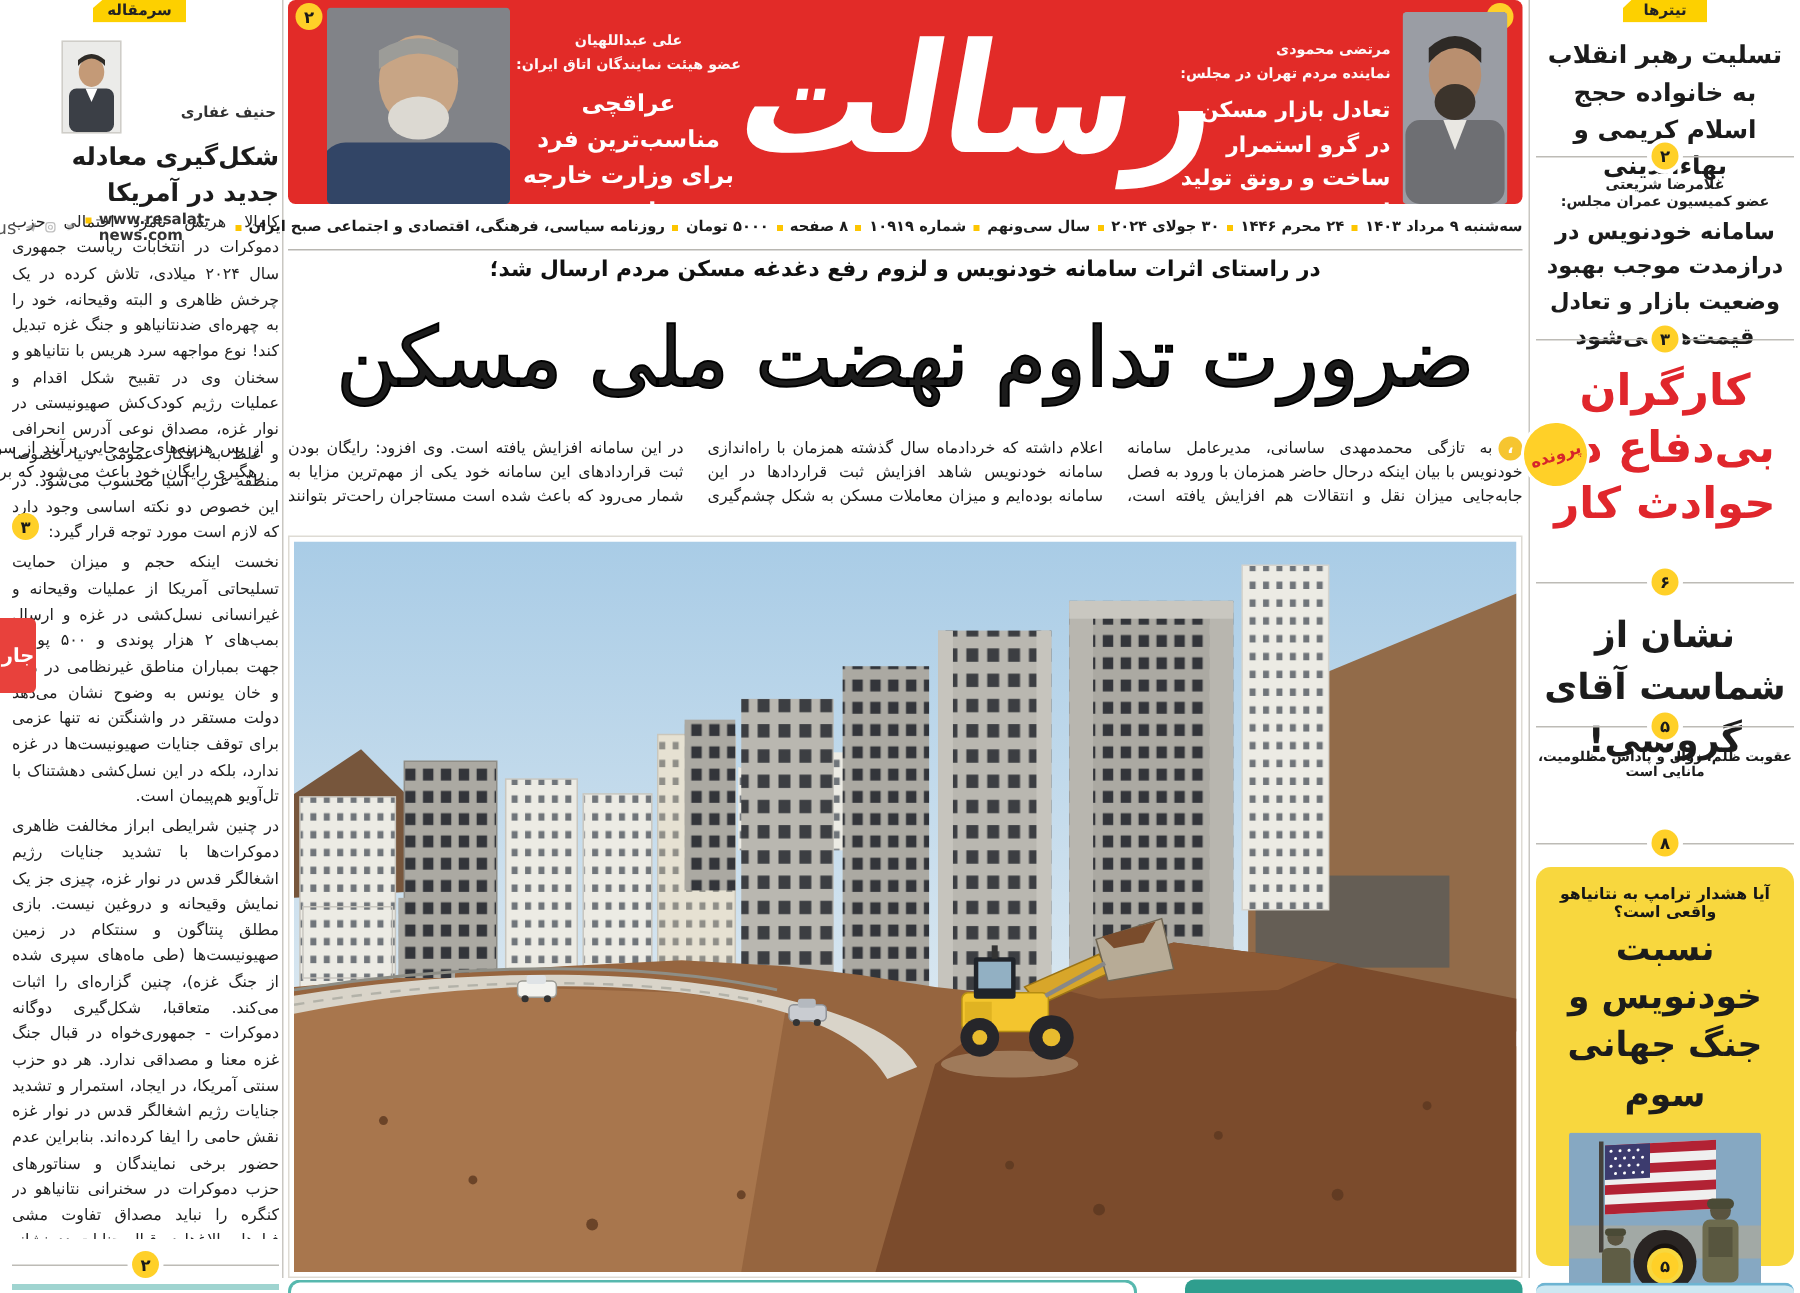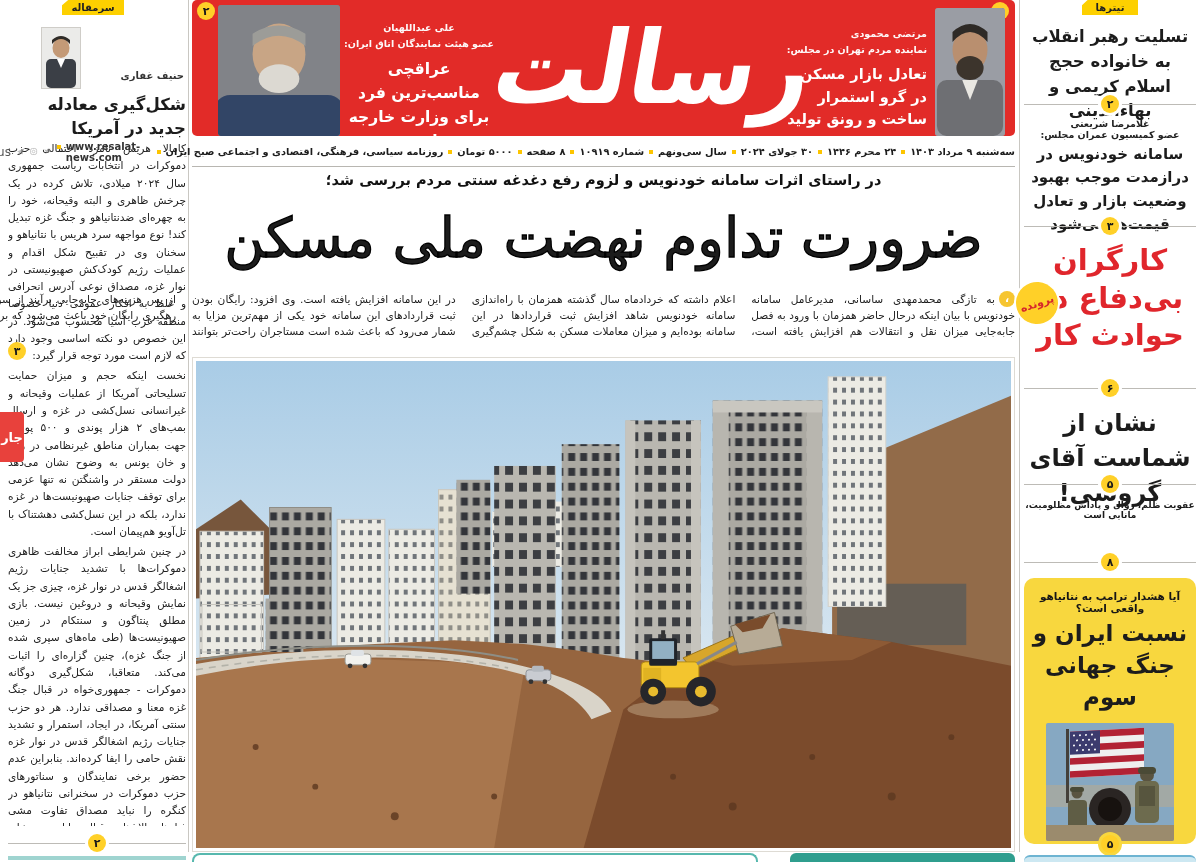--- a/index.html
+++ b/index.html
@@ -225,21 +225,21 @@
           <circle cx="6" cy="6" r="2.2" fill="none" stroke="#8a8a8a" stroke-width="1.3"></circle>
         </svg>
       <svg class="sicon" viewBox="0 0 12 12">
           <path d="M1,9 Q4,10 6,8 Q10,6 10,2 L11,1 L9,1.6 Q7,0 5.6,2 Q5,4 3,3.4 L1,2 Q1,6 4,7 Q2,8.6 1,9Z" fill="#8a8a8a"></path>
         </svg>
       <span class="site">www.resalat-news.com</span>
     </div>
   </div>
   <div class="abs" id="rule-mid"></div>
 
-  <div class="abs rtl" id="kicker">در راستای اثرات سامانه خودنویس و لزوم رفع دغدغه سنتی مردم بررسی شد؛</div>
+  <div class="abs rtl" id="kicker">در راستای اثرات سامانه خودنویس و لزوم رفع دغدغه مسکن مردم ارسال شد؛</div>
   <div class="abs rtl" id="main-headline">ضرورت تداوم نهضت ملی مسکن</div>
   <div class="abs rtl" id="lede">
     <span class="lede-icon">،</span><span>به تازگی محمدمهدی ساسانی، مدیرعامل سامانه خودنویس با بیان اینکه درحال حاضر همزمان با ورود به فصل جابه‌جایی میزان نقل و انتقالات هم افزایش یافته است، اعلام داشته که خردادماه سال گذشته همزمان با راه‌اندازی سامانه خودنویس شاهد افزایش ثبت قراردادها در این سامانه بوده‌ایم و میزان معاملات مسکن به شکل چشم‌گیری در این سامانه افزایش یافته است. وی افزود: رایگان بودن ثبت قراردادهای این سامانه خود یکی از مهم‌ترین مزایا به شمار می‌رود که باعث شده است مستاجران راحت‌تر بتوانند از پس هزینه‌های جابه‌جایی برآیند از سوی دیگر دریافت کد رهگیری رایگان خود باعث می‌شود که برای دریافت تسهیلات ودیعه مسکن مستاجران هر بار به مشاوران املاک مراجعه نکنند.</span>
   </div>
   <span class="badge abs lede-badge">۳</span>
 
   <div class="abs" id="photo-frame">
     <svg viewBox="0 0 820 492" preserveAspectRatio="none">
       <defs>
         <linearGradient id="sky" x1="0" y1="0" x2="0" y2="1">
@@ -377,21 +377,21 @@
 
     <div class="h-item" style="top:500px">
       <div class="h5pre">عقوبت ظلم، زوال و پاداش مظلومیت، مانایی است</div>
     </div>
     <div class="sep" style="top:562px">
       <span class="badge">۸</span>
     </div>
 
     <div class="ybox">
       <div class="yk">آیا هشدار ترامپ به نتانیاهو واقعی است؟</div>
-      <div class="yt">نسبت ایران و جنگ جهانی سوم</div>
+      <div class="yt">نسبت خودنویس و جنگ جهانی سوم</div>
       <div class="yphoto">
         <svg viewBox="0 0 128 118" width="100%" height="100%" preserveAspectRatio="none">
           <rect width="128" height="118" fill="#86a8c2"></rect>
           <rect y="62" width="128" height="22" fill="#b9a98e" opacity=".55"></rect>
           <rect x="20" y="6" width="3" height="74" fill="#44403a"></rect>
           <g transform="skewY(-3)">
             <rect x="24" y="10" width="74" height="46" fill="#efefef"></rect>
             <rect x="24" y="10" width="74" height="6.6" fill="#b22234"></rect>
             <rect x="24" y="23.2" width="74" height="6.6" fill="#b22234"></rect>
             <rect x="24" y="36.4" width="74" height="6.6" fill="#b22234"></rect>

